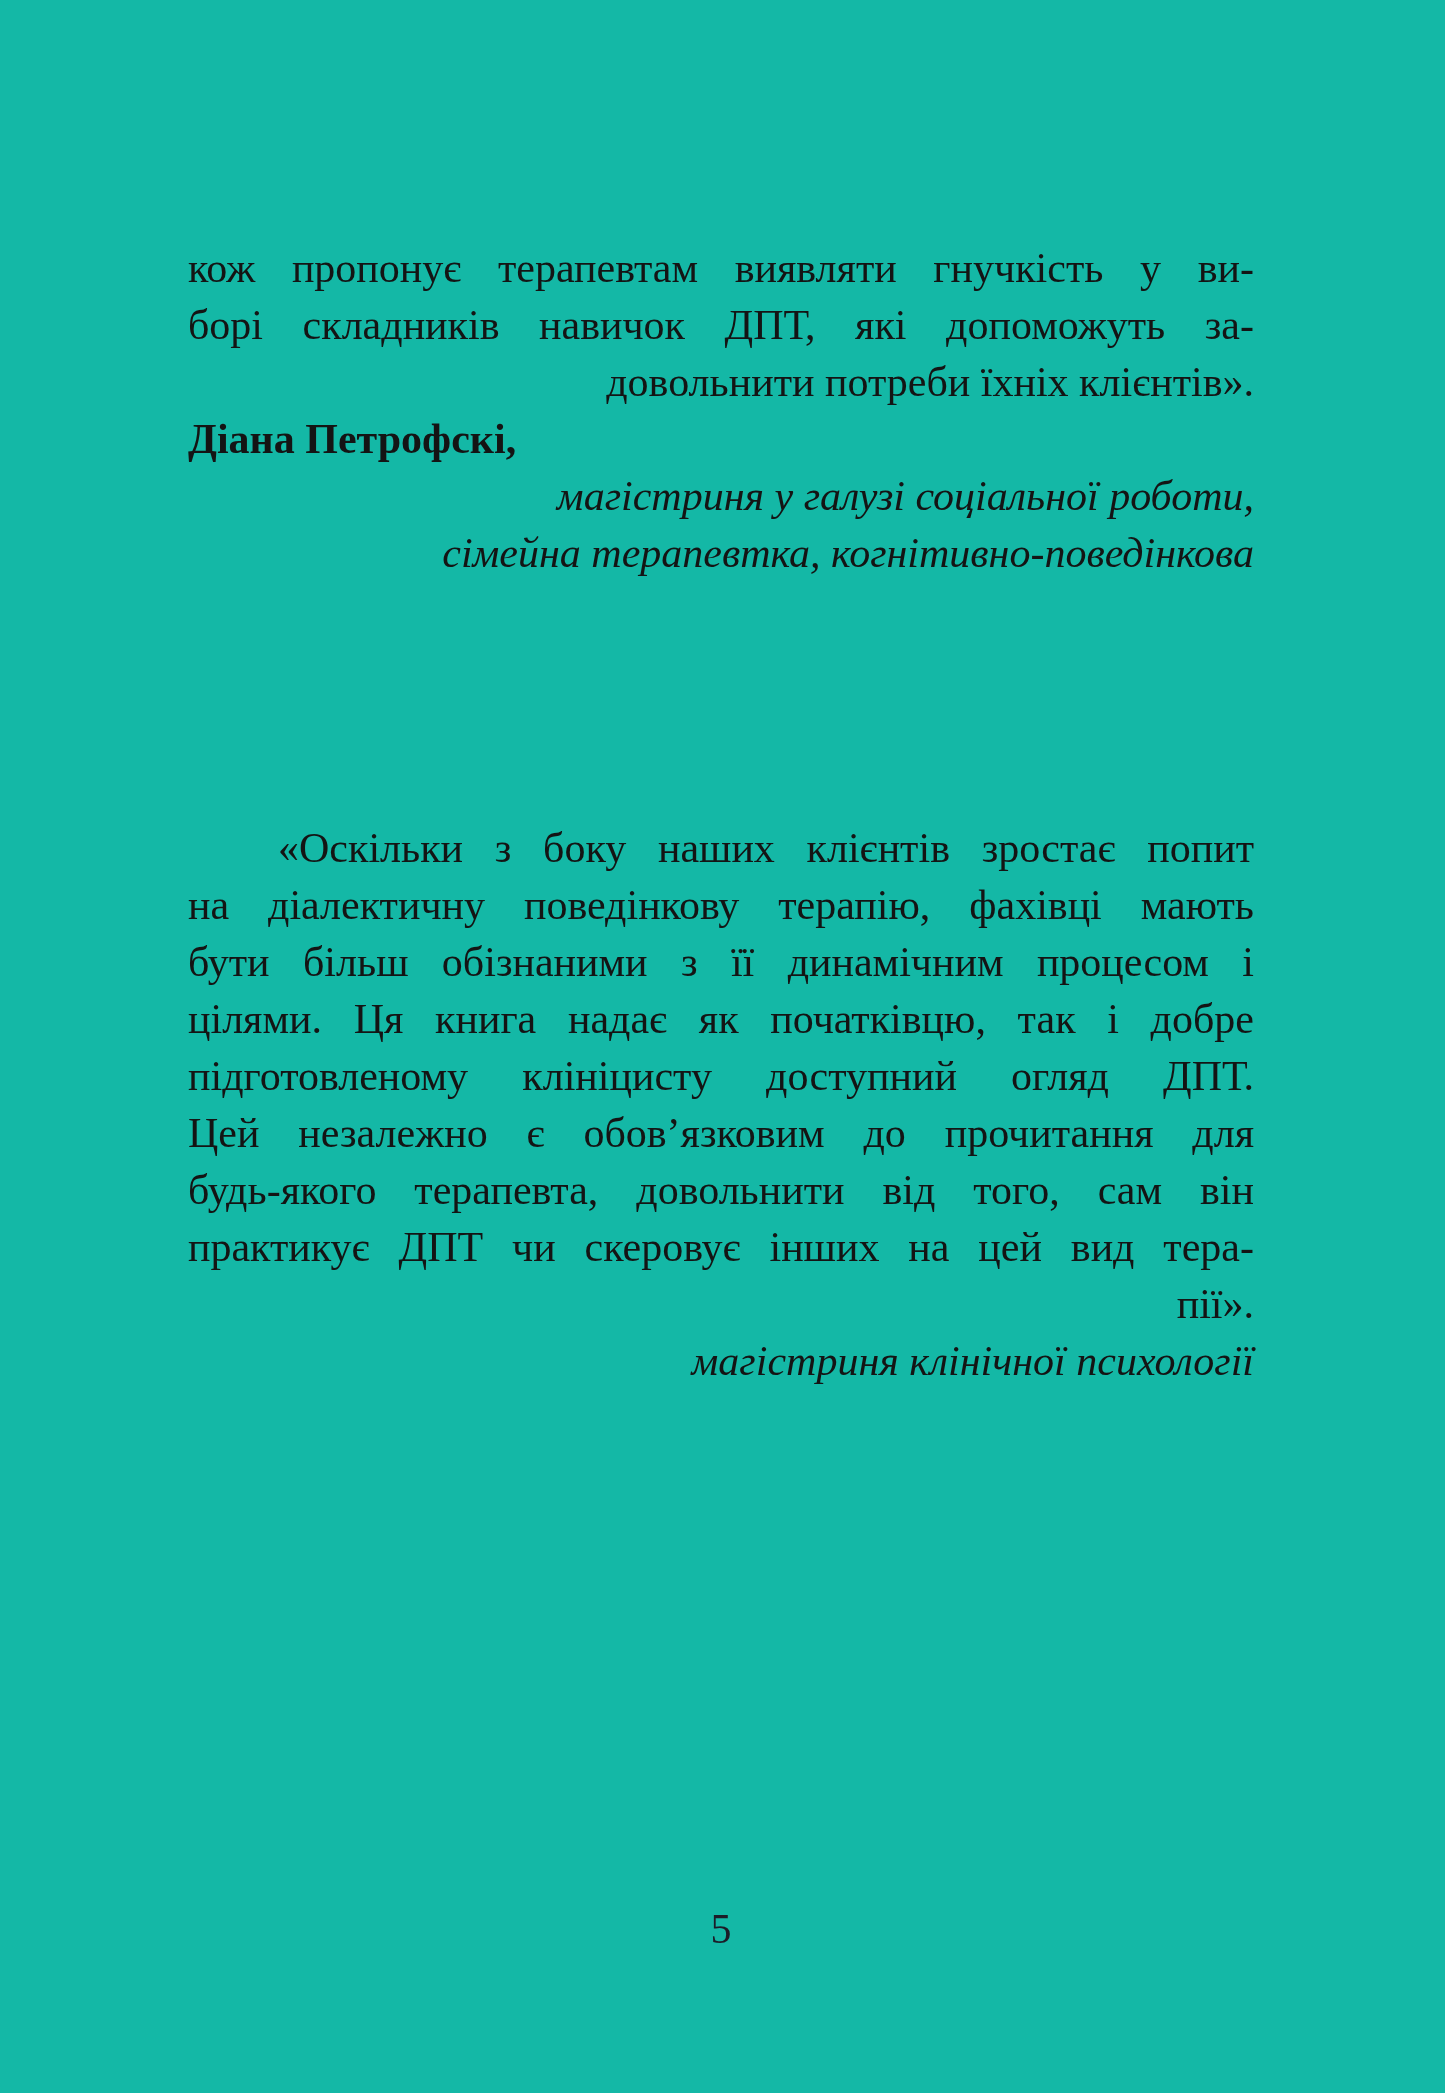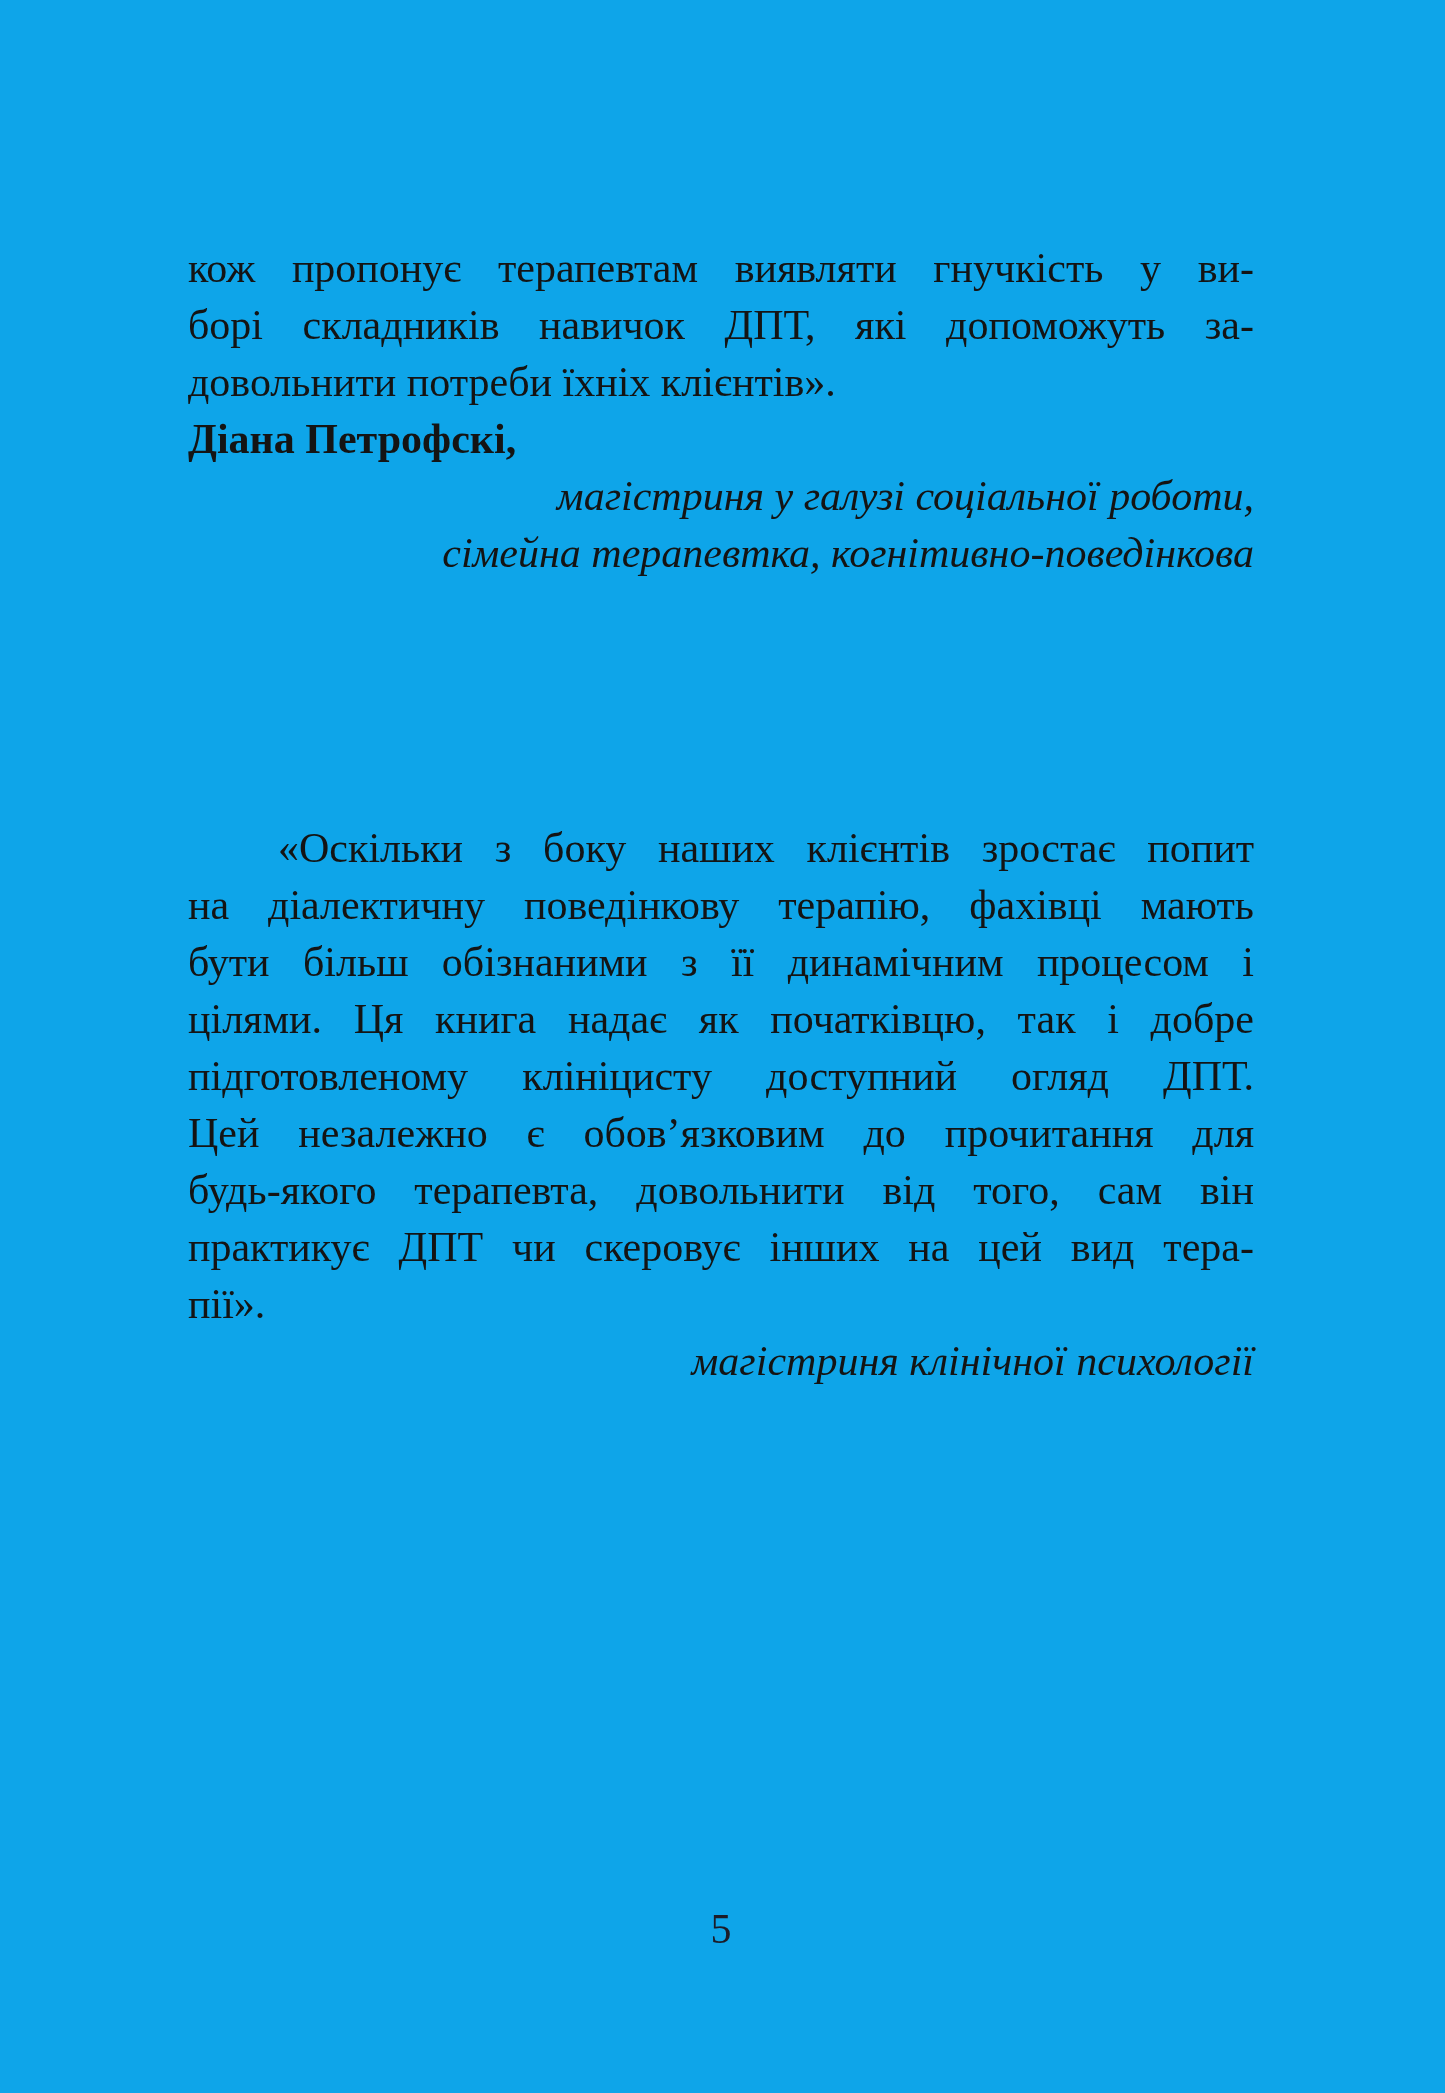--- a/index.html
+++ b/index.html
@@ -4,42 +4,42 @@
 <style>
   html, body {
     margin: 0;
     padding: 0;
     background: #ffffff;
   }
   .page {
     position: relative;
     width: 1445px;
     height: 2093px;
-    background: #0ea5e9;
+    background: #14b8a6;
     color: #141414;
     font-family: "Liberation Serif", serif;
     overflow: hidden;
   }
   .text-column {
     position: absolute;
     left: 188px;
     width: 1066px;
     font-size: 42px;
     line-height: 57px;
   }
   .quote-block-1 { top: 240px; }
   .quote-block-2 { top: 820px; font-family: Liberation Serif, serif; }
   .jline {
     text-align: justify;
     text-align-last: justify;
     -moz-text-align-last: justify;
     white-space: normal;
   }
   .lline {
-    text-align: left;
+    text-align: right;
   }
   .indent-first {
     text-indent: 90px;
   }
   .attribution-name {
     font-weight: 700;
     text-align: left;
   }
   .attribution-role {
     font-style: italic;

